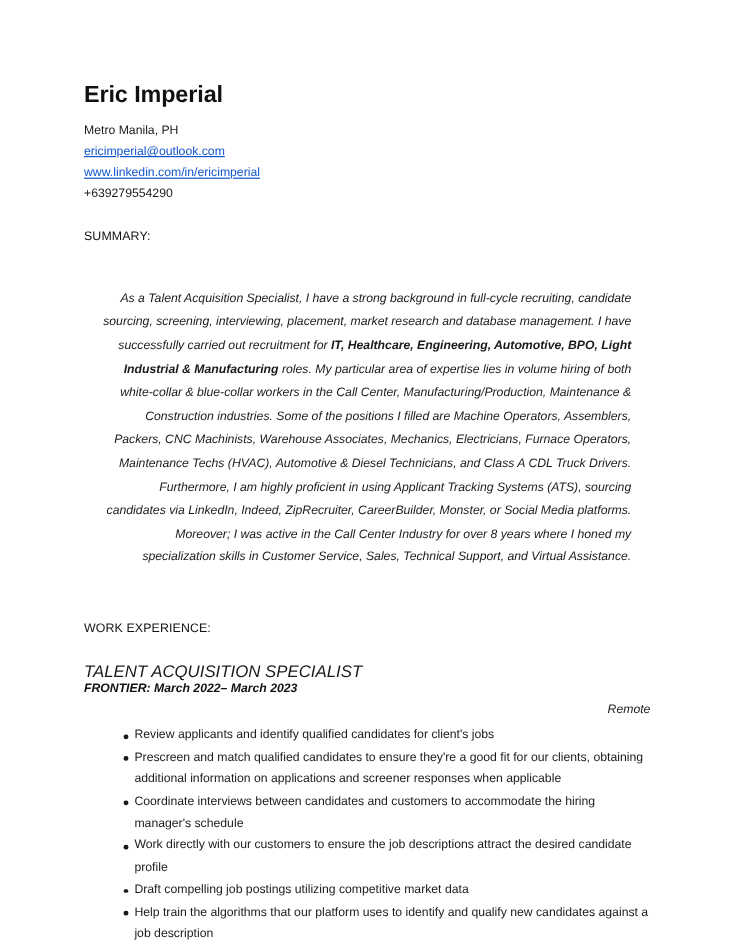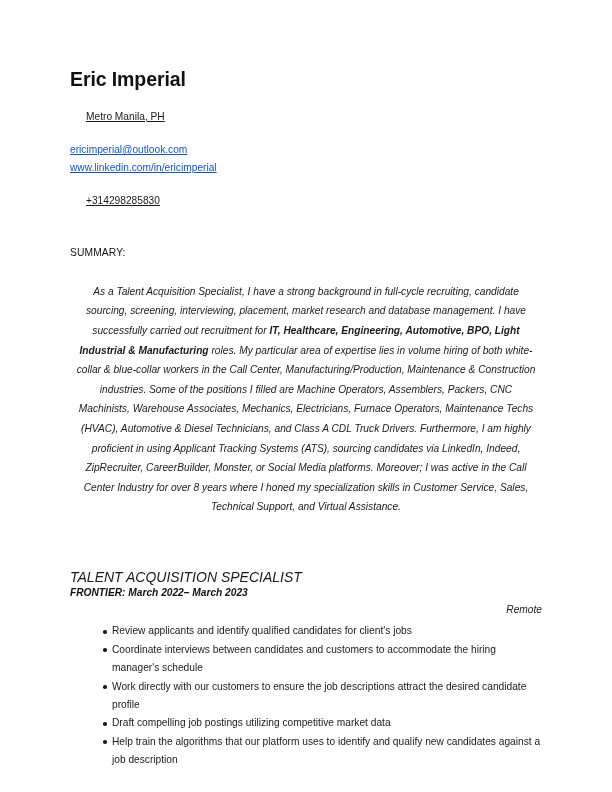--- a/index.html
+++ b/index.html
@@ -33,23 +33,22 @@
     font-weight: bold;
     line-height: 1.22;
     letter-spacing: -0.1px;
     color: #111111;
     margin: 0 0 9px 0;
   }
   .contact-line {
     font-size: 10.2px;
     line-height: 17.5px;
     color: #1a1a1a;
-    margin: 16px;
+    margin: 0;
     white-space: nowrap;
-    text-decoration: underline;
   }
   .contact-link {
     font-size: 10.2px;
     line-height: 17.5px;
     color: #1155cc;
     text-decoration: underline;
     display: block;
     width: fit-content;
     cursor: pointer;
   }
@@ -64,22 +63,22 @@
   }
   .spacer-md { height: 21px; }
   .spacer-lg { height: 28px; }
 
   
   .summary {
     font-size: 10.2px;
     line-height: 19.6px;
     font-style: italic;
     color: #1a1a1a;
-    margin: 3px;
-    text-align: center;
+    margin: 16px;
+    text-align: right;
   }
   .summary b { font-weight: bold; font-style: italic; }
 
   
   .job-title {
     font-size: 14px;
     font-style: italic;
     line-height: 16.5px;
     color: #1a1a1a;
     margin: 0;
@@ -130,43 +129,45 @@
 <body>
 
 <div class="page">
   <div class="content">
 
     <div>
       <h1 class="name">Eric Imperial</h1>
       <p class="contact-line">Metro Manila, PH</p>
       <a class="contact-link">ericimperial@outlook.com</a>
       <a class="contact-link">www.linkedin.com/in/ericimperial</a>
-      <p class="contact-line">+314298285830</p>
+      <p class="contact-line">+639279554290</p>
     </div>
 
     <div class="spacer-md"></div>
 
     <div>
       <h2 class="section-heading">SUMMARY:</h2>
       <div class="spacer-md"></div>
       <p class="summary"><span>As a Talent Acquisition Specialist, I have a strong background in full-cycle recruiting, candidate sourcing, screening, interviewing, placement, market research and database management. I have successfully carried out recruitment for </span><b>IT, Healthcare, Engineering, Automotive, BPO, Light Industrial &amp; Manufacturing</b><span> roles. My particular area of expertise lies in volume hiring of both white-collar &amp; blue-collar workers in the Call Center, Manufacturing/Production, Maintenance &amp; Construction industries. Some of the positions I filled are Machine Operators, Assemblers, Packers, CNC Machinists, Warehouse Associates, Mechanics, Electricians, Furnace Operators, Maintenance Techs (HVAC), Automotive &amp; Diesel Technicians, and Class A CDL Truck Drivers. Furthermore, I am highly proficient in using Applicant Tracking Systems (ATS), sourcing candidates via LinkedIn, Indeed, ZipRecruiter, CareerBuilder, Monster, or Social Media platforms. Moreover; I was active in the Call Center Industry for over 8 years where I honed my specialization skills in Customer Service, Sales, Technical Support, and Virtual Assistance.</span></p>
     </div>
 
     <div class="spacer-lg"></div>
 
     <div>
+      <h2 class="section-heading">WORK EXPERIENCE:</h2>
       <div class="spacer-md"></div>
 
       <div>
         <p class="job-title">TALENT ACQUISITION SPECIALIST</p>
         <p class="job-company">FRONTIER: March 2022– March 2023</p>
         <p class="job-location">Remote</p>
 
         <ul class="bullets">
           <li>Review applicants and identify qualified candidates for client's jobs</li>
+          <li>Prescreen and match qualified candidates to ensure they're a good fit for our clients, obtaining additional information on applications and screener responses when applicable</li>
           <li>Coordinate interviews between candidates and customers to accommodate the hiring manager's schedule</li>
           <li>Work directly with our customers to ensure the job descriptions attract the desired candidate profile</li>
           <li>Draft compelling job postings utilizing competitive market data</li>
           <li>Help train the algorithms that our platform uses to identify and qualify new candidates against a job description</li>
 
         </ul>
       </div>
     </div>
 
   </div>

